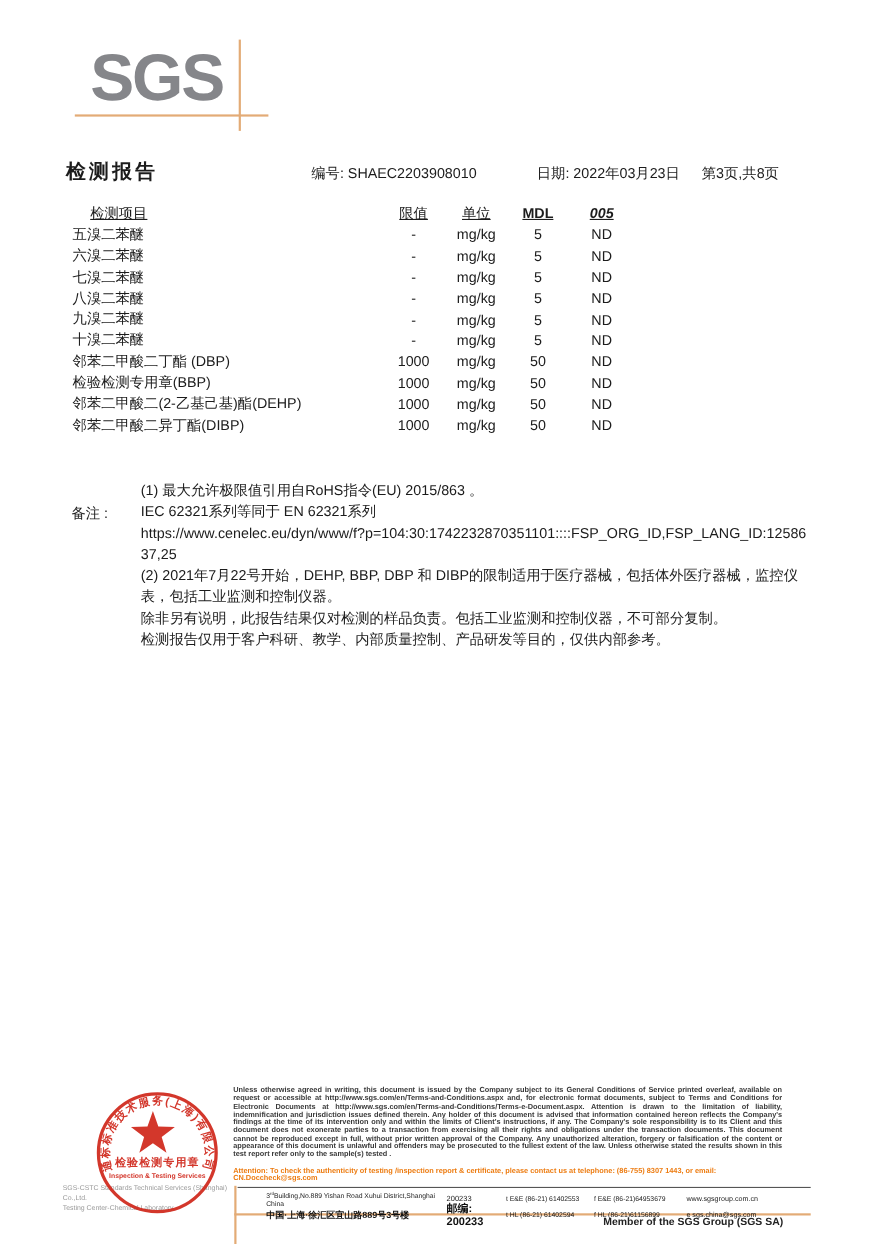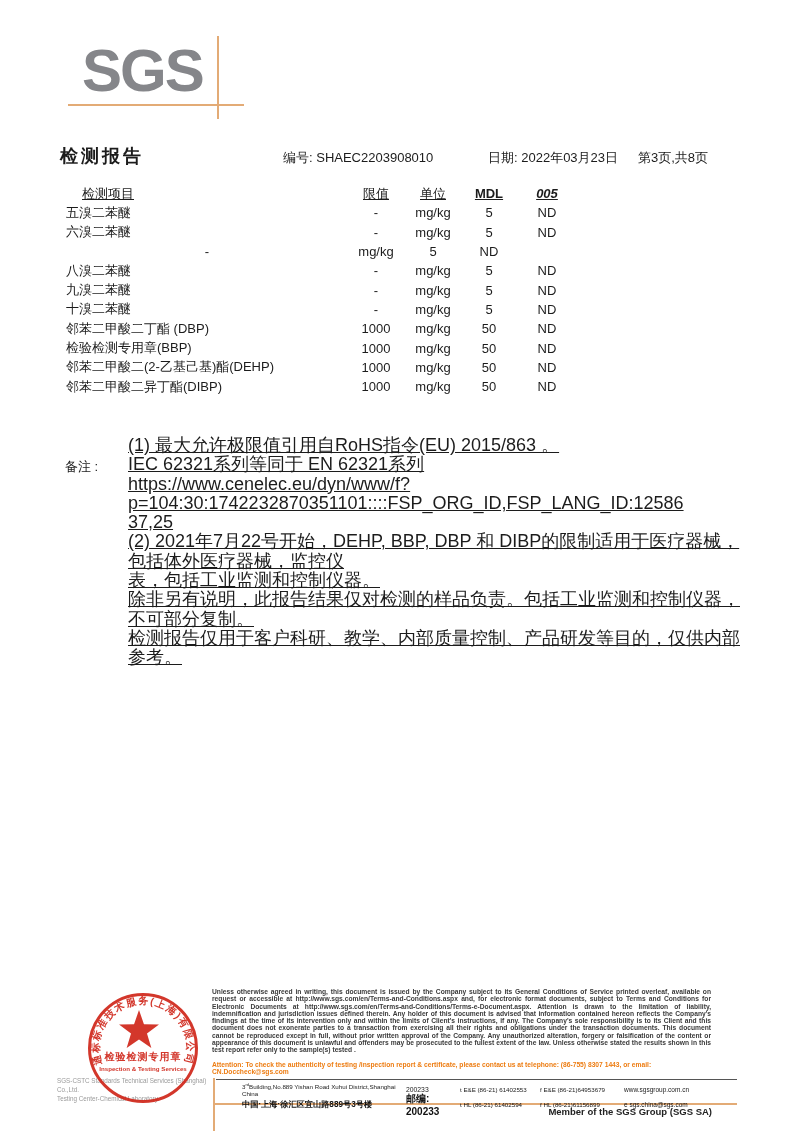--- a/index.html
+++ b/index.html
@@ -25,21 +25,21 @@
   .rtable { position:absolute; left:66px; top:184px; width:525px; font-size:13px; }
   .rrow { display:grid; grid-template-columns:282px 56px 58px 54px 62px; height:19.3px; align-items:center; }
   .rrow .c { text-align:center; }
   .rrow .l { text-align:left; }
   .rhead .l { padding-left:16px; }
   .rhead span { text-decoration:underline; }
   .rhead .mdl { font-weight:bold; }
   .rhead .ital { font-style:italic; font-weight:600; }
   
   .notes-label { position:absolute; left:65px; top:419px; font-size:13px;margin-top:39px; }
-  .notes { position:absolute; left:128px; top:436px; width:620px; font-size:18px; line-height:19.3px;text-decoration:underline; }
+  .notes { position:absolute; left:128px; top:436px; width:620px; font-size:13px; line-height:19.3px; }
   
   .company-en {
     position:absolute; left:57px; top:1076px; width:165px; font-size:6.3px;
     line-height:9px; color:#9a9a9a; z-index:1;
   }
   .stamp { position:absolute; left:84px; top:992px; width:118px; height:118px; z-index:2; opacity:.93; }
   
   .finep {
     position:absolute; left:212px; top:988px; width:499px; font-size:6.7px; line-height:7.3px;
     font-weight:bold; color:#3a3a3a; text-align:justify;
@@ -95,20 +95,21 @@
         <div class="c">ND</div>
     </div>
     <div class="rrow">
       <div class="l">六溴二苯醚</div>
         <div class="c">-</div>
         <div class="c">mg/kg</div>
         <div class="c">5</div>
         <div class="c">ND</div>
     </div>
     <div class="rrow">
+      <div class="l">七溴二苯醚</div>
         <div class="c">-</div>
         <div class="c">mg/kg</div>
         <div class="c">5</div>
         <div class="c">ND</div>
     </div>
     <div class="rrow">
       <div class="l">八溴二苯醚</div>
         <div class="c">-</div>
         <div class="c">mg/kg</div>
         <div class="c">5</div>

